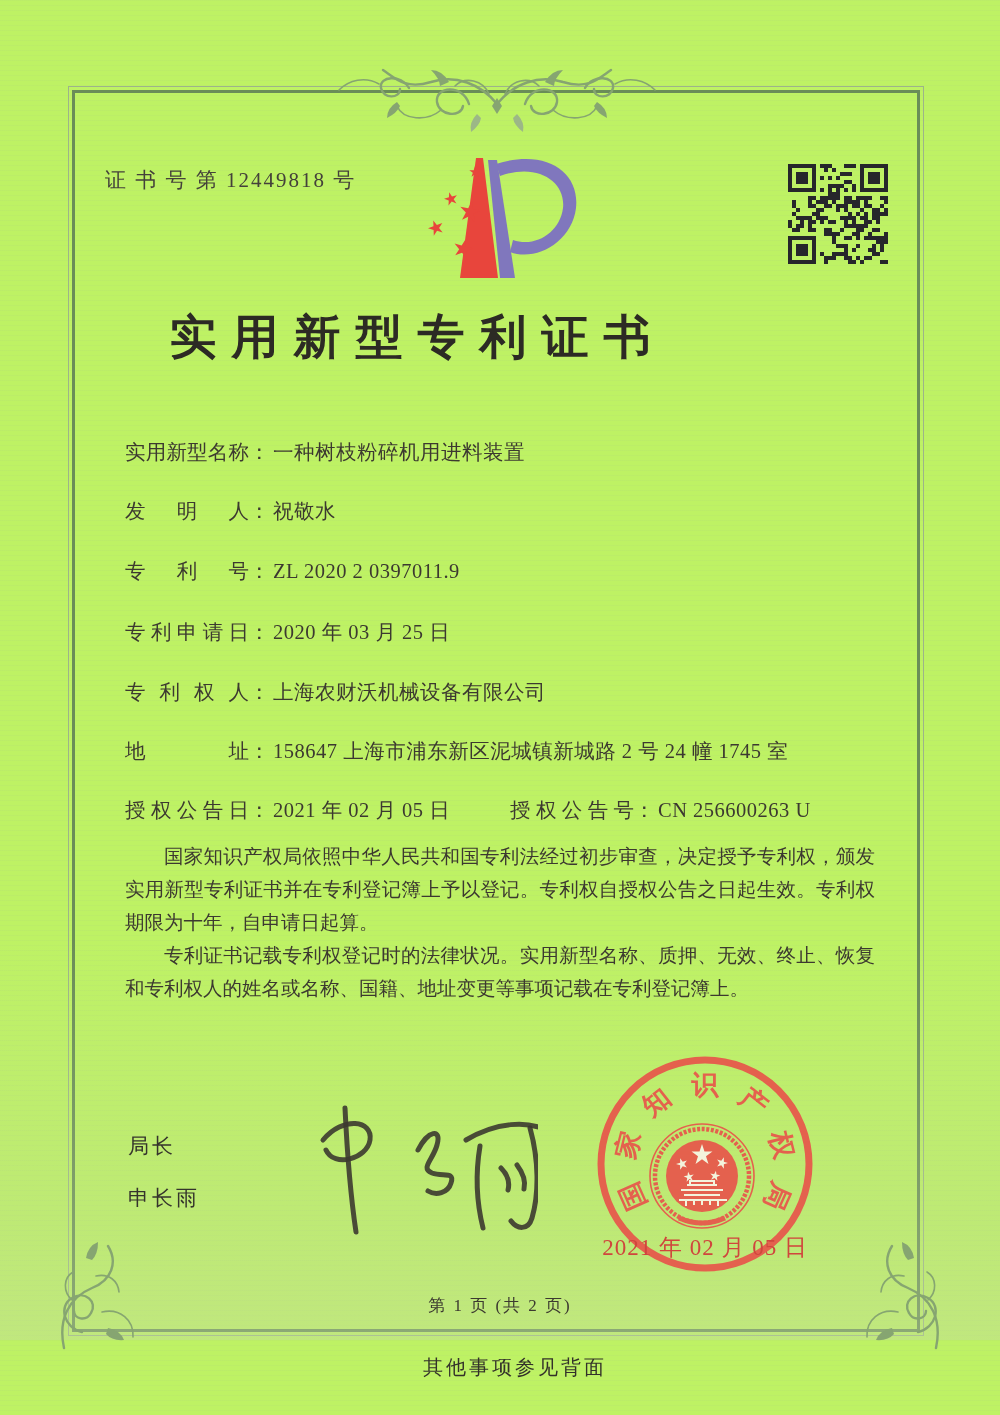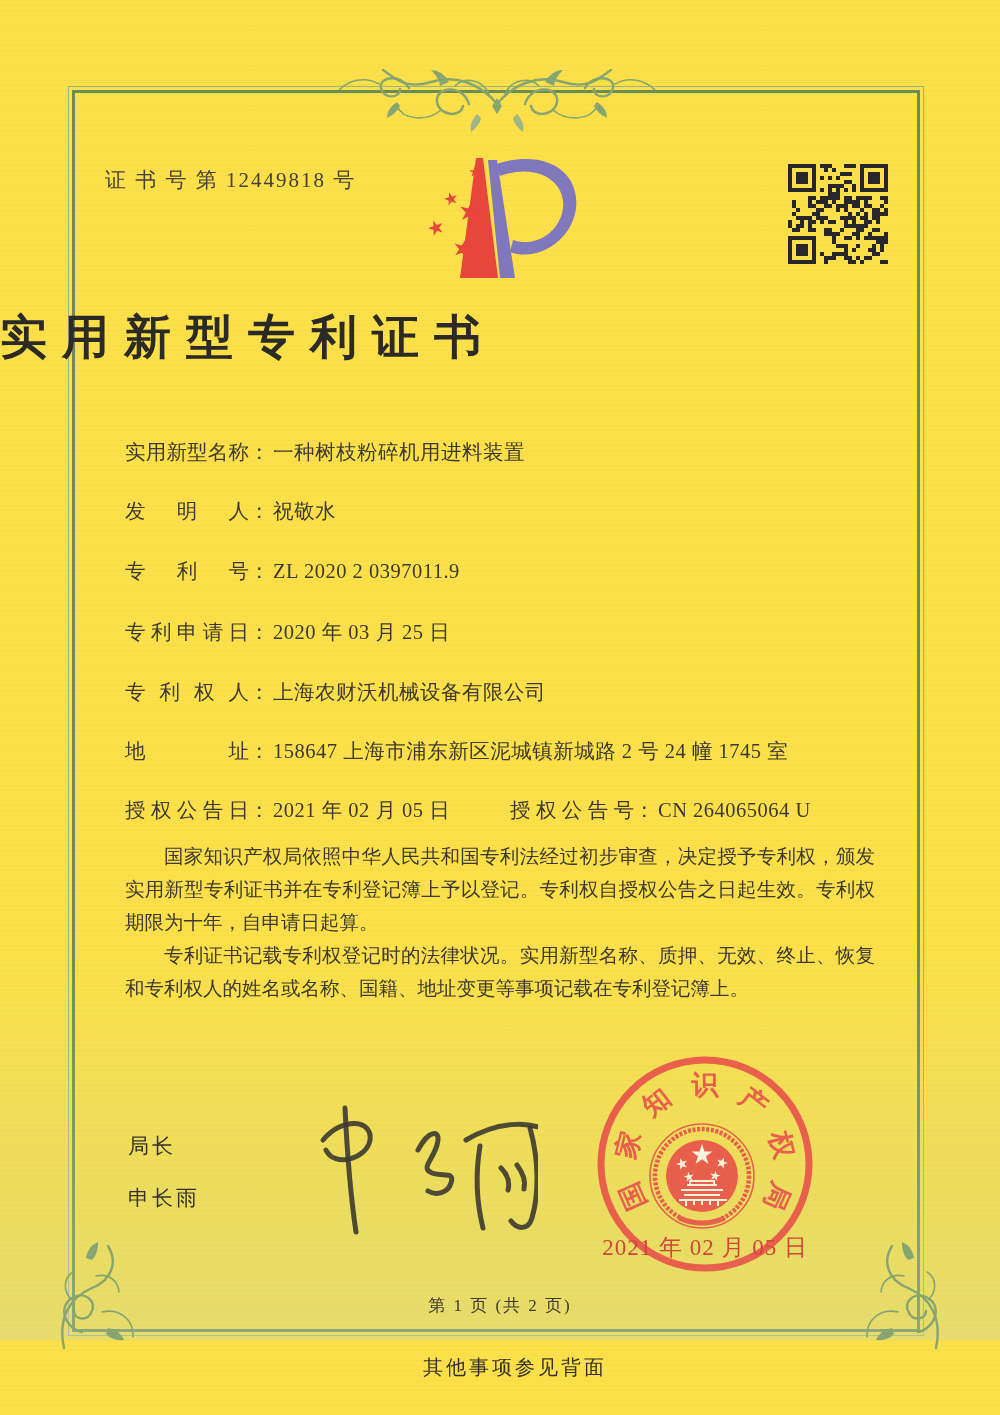--- a/index.html
+++ b/index.html
@@ -1,19 +1,19 @@
 <!DOCTYPE html>
 <html><head>
 <meta charset="utf-8">
 <style>
   html,body{margin:0;padding:0;}
   body{background:#d8d8d0;font-family:"Liberation Serif","DejaVu Serif",serif;}
   #page{
     position:relative;width:1000px;height:1415px;margin:0 auto;
-    background:#fde047;overflow:hidden;color:#3a372e;
+    background:#bef264;overflow:hidden;color:#3a372e;
   }
   
   #page::before{
     content:"";position:absolute;inset:0;pointer-events:none;
     background:repeating-linear-gradient(180deg, rgba(164,190,140,.10) 0 1px, transparent 1px 5px);
   }
   
   #page::after{
     content:"";position:absolute;left:0;right:0;top:940px;height:400px;pointer-events:none;
     background:linear-gradient(180deg, rgba(190,212,160,0) 0%, rgba(190,212,160,.28) 70%, rgba(196,214,168,.38) 100%);
@@ -29,21 +29,21 @@
   .flourish{position:absolute;width:124px;height:112px;z-index:3;}
   .flourish.bl{left:50px;top:1240px;}
   .flourish.br{left:826px;top:1240px;transform:scaleX(-1);}
 
   .cert-no{position:absolute;left:105px;top:166px;font-size:21px;letter-spacing:2px;color:#44413a;z-index:2;}
 
   .logo{position:absolute;left:418px;top:146px;width:180px;height:145px;z-index:2;}
   .qr{position:absolute;left:788px;top:164px;width:100px;height:100px;z-index:2;}
 
   .title{
-    position:absolute;left:0;width:835px;top:306px;text-align:left;
+    position:absolute;left:0;width:835px;top:306px;text-align:center;
     font-size:47px;font-weight:bold;letter-spacing:15px;color:#2c2a24;z-index:2;
   }
 
   .row{position:absolute;left:125px;right:78px;font-size:20.5px;color:#3c3930;z-index:2;white-space:nowrap;}
   .row .lbl{display:inline-block;width:124px;text-align:justify;text-align-last:justify;vertical-align:bottom;}
   .row .colon{display:inline-block;width:16px;}
   .row .val{margin-left:8px;letter-spacing:.5px;}
   .row .pair2{position:absolute;left:385px;top:0;}
   #row-name{top:438px;} #row-inventor{top:497px;} #row-patno{top:557px;}
   #row-filing{top:618px;} #row-patentee{top:678px;} #row-address{top:737px;}
@@ -446,21 +446,21 @@
   </div>
   <div class="row" id="row-patentee">
     <span class="lbl">专利权人</span><span class="colon">：</span><span class="val">上海农财沃机械设备有限公司</span>
   </div>
   <div class="row" id="row-address">
     <span class="lbl">地址</span><span class="colon">：</span><span class="val">158647  上海市浦东新区泥城镇新城路 2 号 24 幢 1745 室</span>
   </div>
   <div class="row" id="row-grant">
     <span class="lbl">授权公告日</span><span class="colon">：</span><span class="val">2021 年 02 月 05 日</span>
     <span class="pair2">
-      <span class="lbl">授权公告号</span><span class="colon">：</span><span class="val">CN 264065064 U</span>
+      <span class="lbl">授权公告号</span><span class="colon">：</span><span class="val">CN 256600263 U</span>
     </span>
   </div>
 
   <div class="paras">
     <p>国家知识产权局依照中华人民共和国专利法经过初步审查，决定授予专利权，颁发实用新型专利证书并在专利登记簿上予以登记。专利权自授权公告之日起生效。专利权期限为十年，自申请日起算。</p>
     <p>专利证书记载专利权登记时的法律状况。实用新型名称、质押、无效、终止、恢复和专利权人的姓名或名称、国籍、地址变更等事项记载在专利登记簿上。</p>
   </div>
 
   <div class="signer">
     <div class="t">局长</div>

